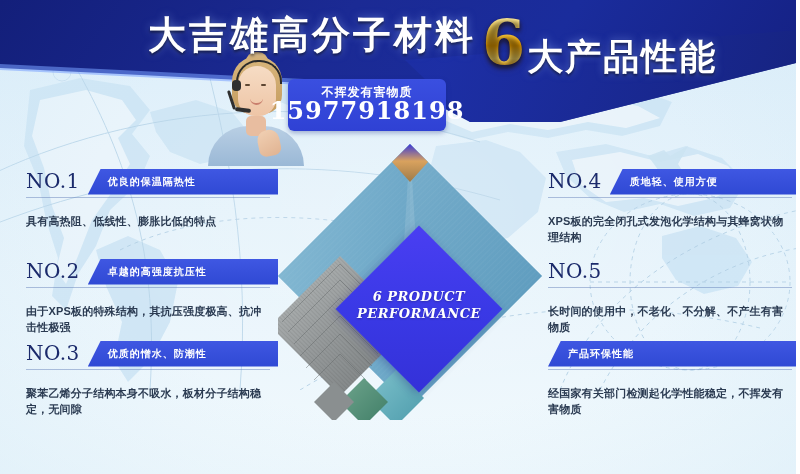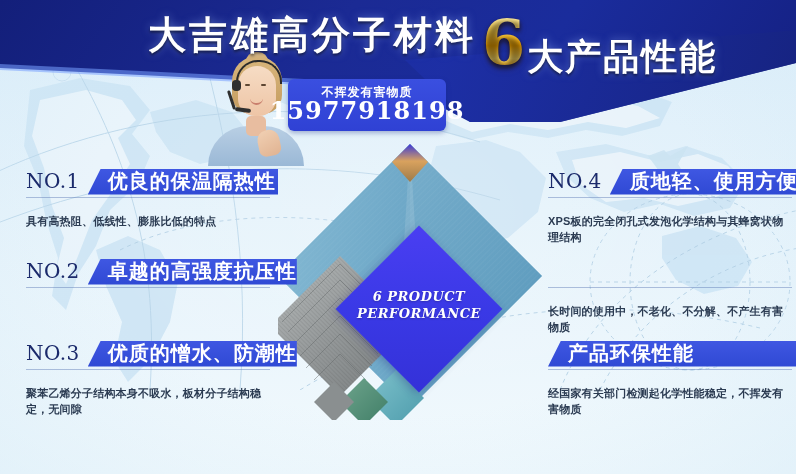--- a/index.html
+++ b/index.html
@@ -306,21 +306,21 @@
     position: relative;
     flex: 1;
     height: 26px;
     background: linear-gradient(180deg, #3f57e2 0%, #2f49d4 100%);
     clip-path: polygon(13px 0, 100% 0, 100% 100%, 0 100%);
     display: flex;
     align-items: center;
   }
   .feature-title {
     color: #ffffff;
-    font-size: 20px;
+    font-size: 10px;
     font-weight: bold;
     letter-spacing: 1px;
     padding-left: 20px;
     white-space: nowrap;
   }
   .feature-underline {
     width: 244px;
     height: 1px;
     background: rgba(90,120,180,0.45);
     margin-top: 2px;
@@ -509,20 +509,21 @@
   </div>
 
   <div class="feature left" style="top:258px">
     <div class="feature-head">
       <span class="feature-no">NO.2</span>
       <span class="feature-bar">
         <span class="feature-title">卓越的高强度抗压性</span>
       </span>
     </div>
     <div class="feature-underline"></div>
+    <div class="feature-desc">由于XPS板的特殊结构，其抗压强度极高、抗冲击性极强</div>
   </div>
 
   <div class="feature left" style="top:340px">
     <div class="feature-head">
       <span class="feature-no">NO.3</span>
       <span class="feature-bar">
         <span class="feature-title">优质的憎水、防潮性</span>
       </span>
     </div>
     <div class="feature-underline"></div>
@@ -535,20 +536,21 @@
       <span class="feature-bar">
         <span class="feature-title">质地轻、使用方便</span>
       </span>
     </div>
     <div class="feature-underline"></div>
     <div class="feature-desc">XPS板的完全闭孔式发泡化学结构与其蜂窝状物理结构</div>
   </div>
 
   <div class="feature right" style="top:258px">
     <div class="feature-head">
+      <span class="feature-no">NO.5</span>
     </div>
     <div class="feature-underline"></div>
     <div class="feature-desc">长时间的使用中，不老化、不分解、不产生有害物质</div>
   </div>
 
   <div class="feature right" style="top:340px">
     <div class="feature-head">
       <span class="feature-bar">
         <span class="feature-title">产品环保性能</span>
       </span>

